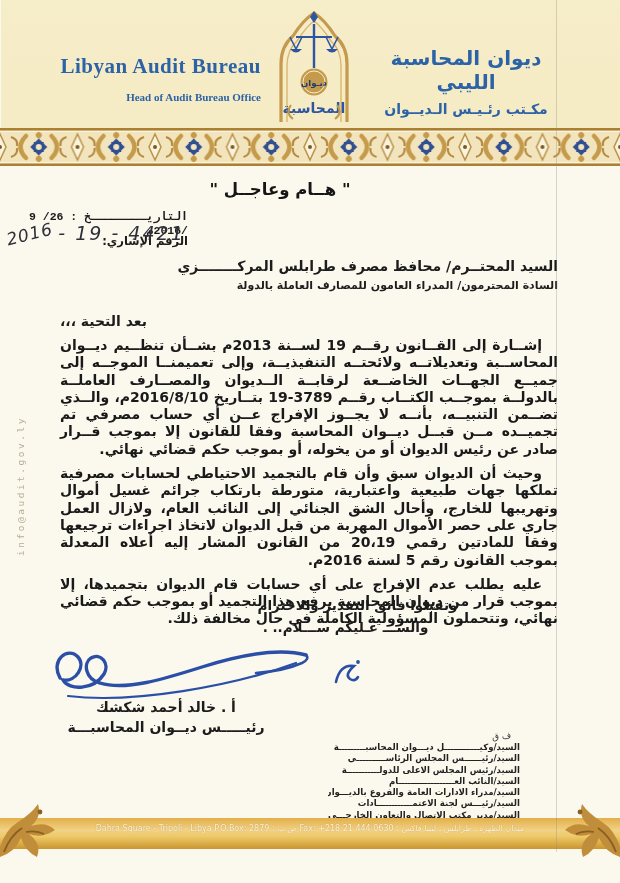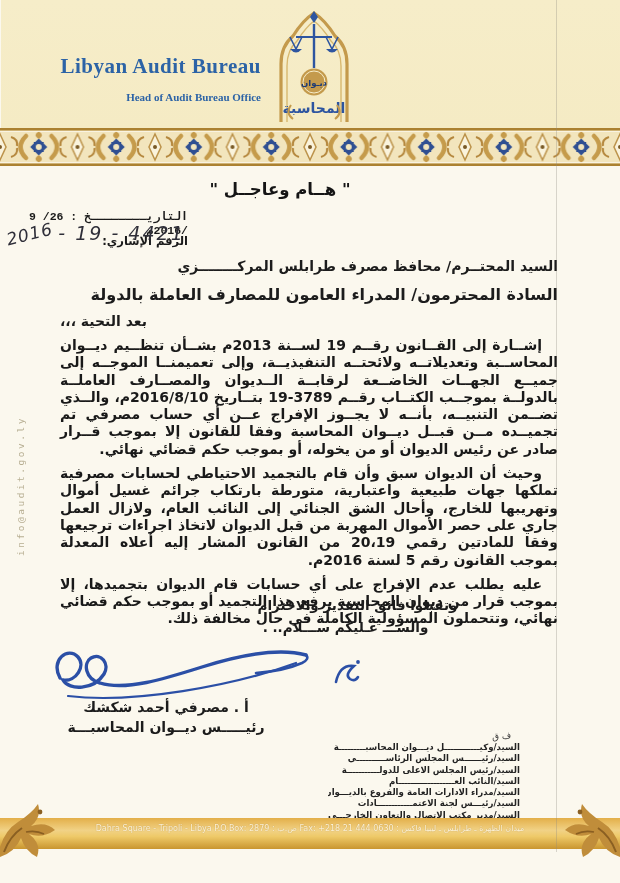--- a/index.html
+++ b/index.html
@@ -26,21 +26,21 @@
   .meta{position:absolute;left:0;width:188px;direction:rtl;text-align:right;
     font-size:11.5px;font-weight:bold;color:#1a1a1a;}
   .meta.date{top:209px;font-family:Liberation Mono, monospace;}
   .meta.ref{top:234px;}
   .handnum{position:absolute;left:6px;top:222px;width:160px;direction:ltr;text-align:left;
     color:#2e2e38;font-style:italic;white-space:nowrap;}
   .handnum .yr{display:inline-block;transform:rotate(-14deg);font-size:17px;letter-spacing:1px;}
   .handnum .rest{font-size:19px;letter-spacing:2px;}
   .addr{position:absolute;left:60px;top:258px;width:498px;direction:rtl;text-align:right;}
   .addr .a1{font-size:14px;font-weight:bold;}
-  .addr .a2{font-size:16px;font-weight:bold;margin-top:11px;}
+  .addr .a2{font-size:11px;font-weight:bold;margin-top:5px;}
   .salutation{position:absolute;left:60px;top:313px;width:498px;direction:rtl;
     text-align:left;font-size:14px;font-weight:bold;}
   .paras{position:absolute;left:60px;top:337px;width:498px;direction:rtl;
     text-align:justify;font-size:14px;font-weight:bold;line-height:17.3px;color:#191919;}
   .paras p{margin:0 0 7px 0;text-indent:16px;}
   .closing1{position:absolute;left:160px;top:597px;width:395px;text-align:center;
     direction:rtl;font-size:13.5px;font-weight:bold;}
   .closing2{position:absolute;left:148px;top:619px;width:395px;text-align:center;
     direction:rtl;font-size:13.5px;font-weight:bold;}
   .signature{position:absolute;left:38px;top:632px;width:330px;height:78px;}
@@ -97,20 +97,24 @@
 
       <circle cx="47" cy="72" r="13.5" fill="#c49a4c"></circle>
       <circle cx="47" cy="72" r="11" fill="none" stroke="#f6edc9" stroke-width="1"></circle>
       <text x="47" y="76" text-anchor="middle" font-size="8.5" font-weight="bold" fill="#1f3c74">ديـوان</text>
 
       <text x="47" y="103" text-anchor="middle" font-size="14" font-weight="bold" fill="#2e55a0">المحاسبة</text>
       <path d="M24,95 q-6,8 2,14" fill="none" stroke="#c49a4c" stroke-width="2"></path>
       <path d="M70,95 q6,8 -2,14" fill="none" stroke="#c49a4c" stroke-width="2"></path>
     </svg>
 
+    <div class="org-ar">
+      <div class="l1">ديوان المحاسبة الليبي</div>
+      <div class="l2">مكـتب رئـيـس الـديــوان</div>
+    </div>
   </div>
 
   <svg class="orn-band" viewBox="0 0 620 38" preserveAspectRatio="none">
     <defs>
       <pattern id="arab" x="0" y="0" width="77.5" height="38" patternUnits="userSpaceOnUse">
         <rect width="77.5" height="38" fill="#f2e5bd"></rect>
         <path d="M0,6 L6,19 L0,32 L-6,19 Z" fill="#faf3dc" stroke="#bb9148" stroke-width="1.5"></path>
         <path d="M77.5,6 L83.5,19 L77.5,32 L71.5,19 Z" fill="#faf3dc" stroke="#bb9148" stroke-width="1.5"></path>
         <circle cx="0" cy="19" r="2" fill="#7a5a26"></circle>
         <circle cx="77.5" cy="19" r="2" fill="#7a5a26"></circle>
@@ -166,21 +170,21 @@
 
   <svg class="signature" viewBox="0 0 330 78">
     <path d="M22,46 C12,28 30,14 40,25 C48,34 38,50 25,48 C31,59 56,58 66,42 C72,32 63,20 53,26 C45,31 47,47 62,51 C88,59 126,47 164,35 C202,23 242,16 268,23" fill="none" stroke="#2b4fa6" stroke-width="3.4" stroke-linecap="round"></path>
     <path d="M268,23 q4,4 -4,8 -18,8 -46,10" fill="none" stroke="#2b4fa6" stroke-width="2.6" stroke-linecap="round"></path>
     <path d="M30,64 C95,72 195,54 258,31" fill="none" stroke="#2b4fa6" stroke-width="2.2" stroke-linecap="round"></path>
     <path d="M298,50 q4,-18 18,-16 q-10,9 -4,13 q5,3 8,-2" fill="none" stroke="#2b4fa6" stroke-width="2.6" stroke-linecap="round"></path>
     <circle cx="320" cy="30" r="1.9" fill="#2b4fa6"></circle>
   </svg>
 
   <div class="signer">
-    <div class="n">أ . مصرفي أحمد شكشك</div>
+    <div class="n">أ . خالد أحمد شكشك</div>
     <div class="t">رئيـــــس ديــوان المحاسبـــة</div>
   </div>
 
   <div class="dist-mark">ف ق</div>
   <div class="dist">
     <div class="item">السيد/وكيــــــــــــل ديـــوان المحاسبـــــــــة</div>
     <div class="item">السيد/رئيــــــس المجلس الرئاســــــــــي</div>
     <div class="item">السيد/رئيس المجلس الاعلى للدولـــــــــــة</div>
     <div class="item">السيد/النائب العـــــــــــــــــــام</div>
     <div class="item">السيد/مدراء الادارات العامة والفروع بالديـــوان</div>

